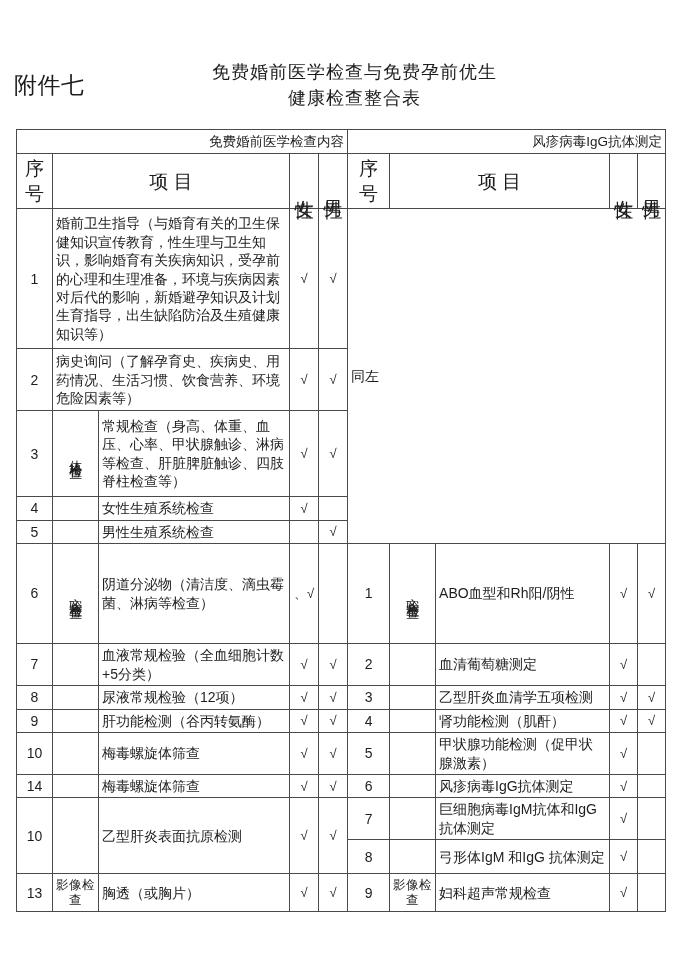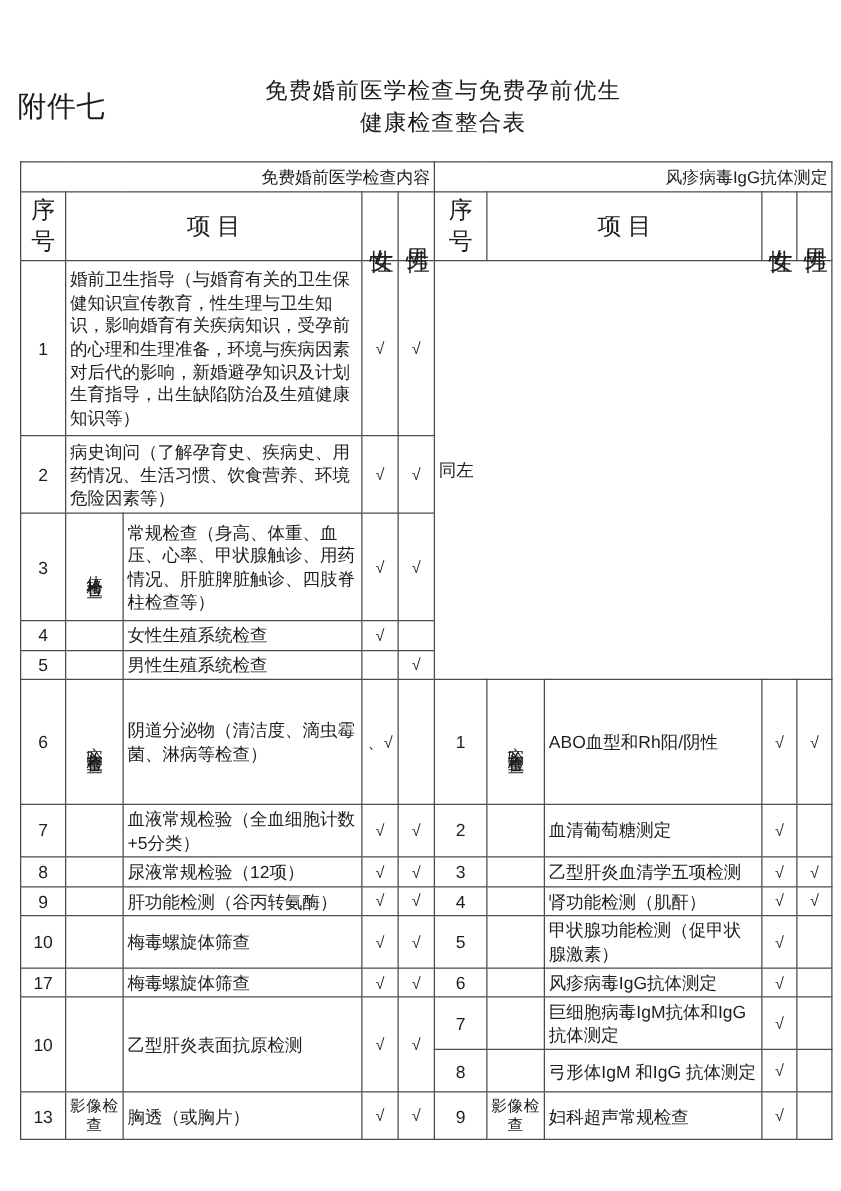--- a/index.html
+++ b/index.html
@@ -160,21 +160,21 @@
         <tr>
           <td class="num">2</td>
           <td class="item" colspan="2" style="height:62px">病史询问（了解孕育史、疾病史、用药情况、生活习惯、饮食营养、环境危险因素等）</td>
           <td class="chk">√</td>
           <td class="chk">√</td>
         </tr>
 
         <tr>
           <td class="num">3</td>
           <td class="cat"><span class="vert-text">体格检查</span></td>
-          <td class="item" style="height:86px">常规检查（身高、体重、血压、心率、甲状腺触诊、用药情况、肝脏脾脏触诊、四肢脊柱检查等）</td>
+          <td class="item" style="height:86px">常规检查（身高、体重、血压、心率、甲状腺触诊、淋病等检查、肝脏脾脏触诊、四肢脊柱检查等）</td>
           <td class="chk">√</td>
           <td class="chk">√</td>
         </tr>
 
         <tr>
           <td class="num">4</td>
           <td class="cat"><span class="vert-text"></span></td>
           <td class="item" style="height:20px">女性生殖系统检查</td>
           <td class="chk">√</td>
           <td class="chk"></td>
@@ -247,21 +247,21 @@
           <td class="chk">√</td>
           <td class="chk">√</td>
           <td class="num">5</td>
           <td class="cat"><span class="vert-text"></span></td>
           <td class="item">甲状腺功能检测（促甲状腺激素）</td>
           <td class="chk">√</td>
           <td class="chk"></td>
         </tr>
 
         <tr>
-          <td class="num">17</td>
+          <td class="num">14</td>
           <td class="cat"><span class="vert-text"></span></td>
           <td class="item" style="height:20px">梅毒螺旋体筛查</td>
           <td class="chk">√</td>
           <td class="chk">√</td>
           <td class="num">6</td>
           <td class="cat"><span class="vert-text"></span></td>
           <td class="item">风疹病毒IgG抗体测定</td>
           <td class="chk">√</td>
           <td class="chk"></td>
         </tr>

